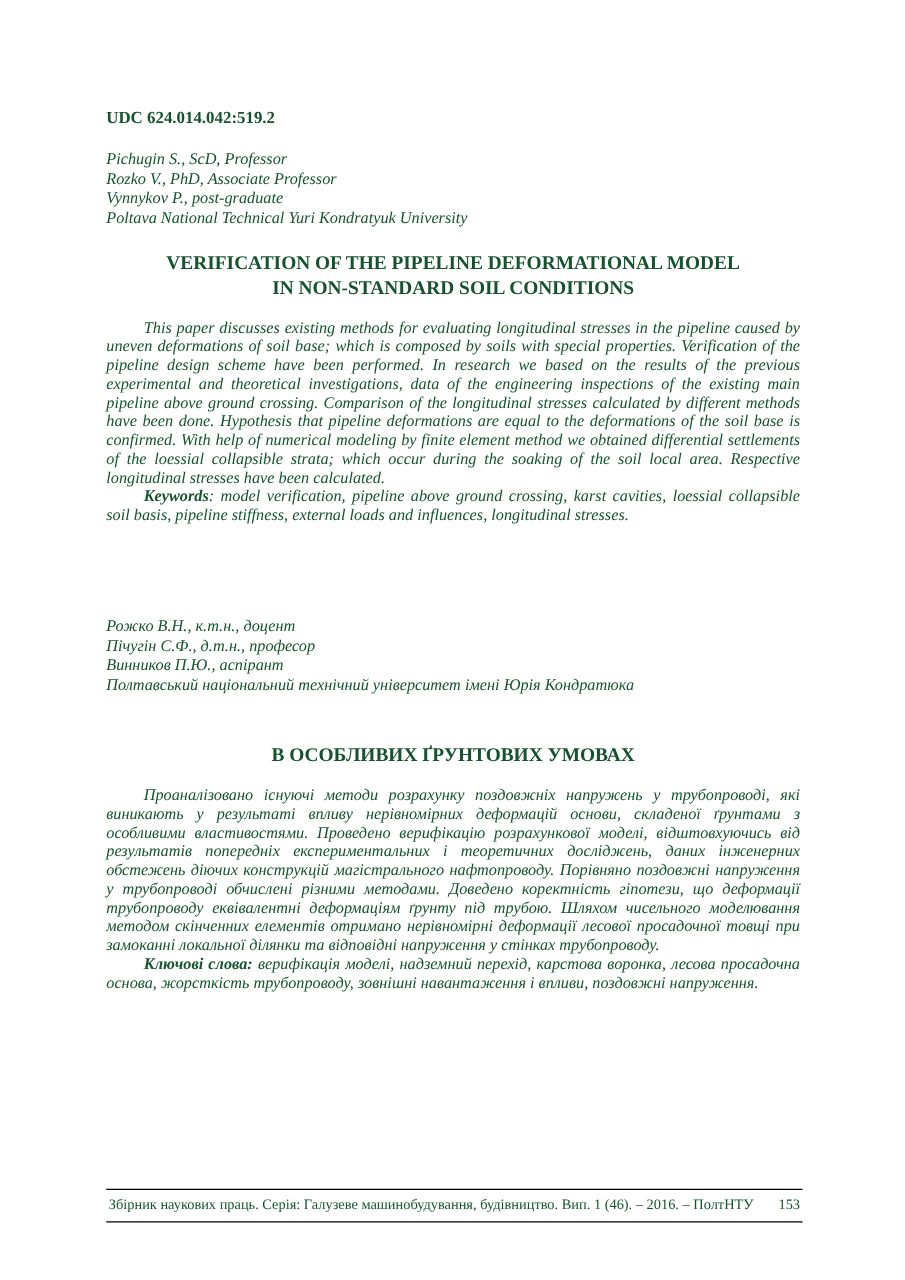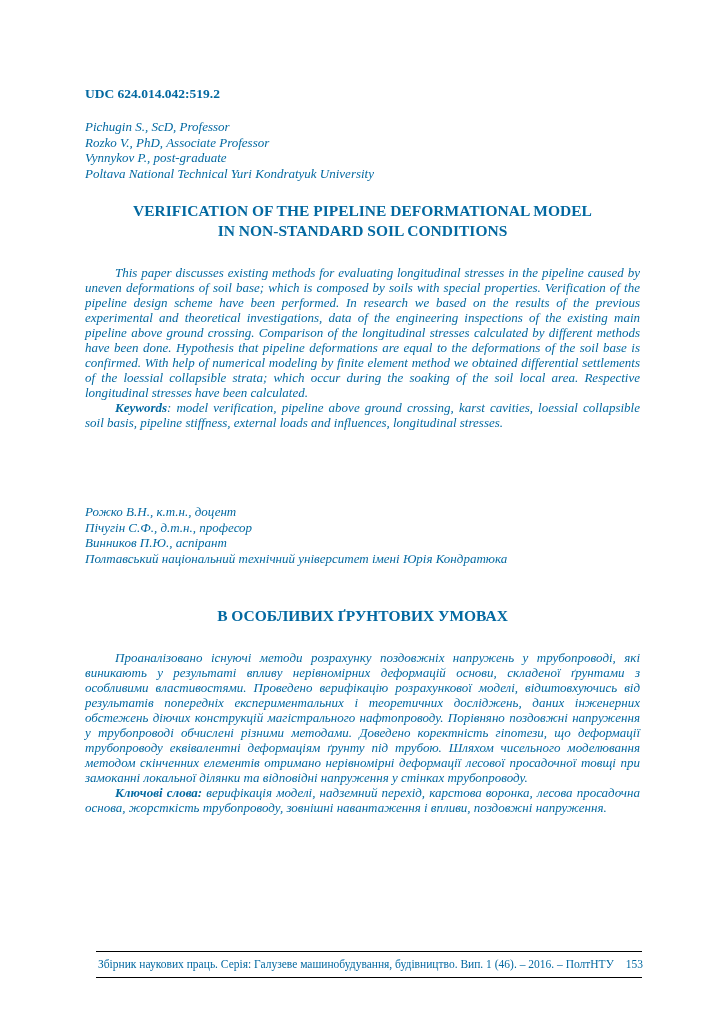--- a/index.html
+++ b/index.html
@@ -3,21 +3,21 @@
 <meta charset="utf-8">
 <style>
   * { margin: 0; padding: 0; box-sizing: border-box; }
   html, body { background: #ffffff; }
   .page {
     position: relative;
     width: 724px;
     height: 1024px;
     background: #ffffff;
     font-family: "Liberation Serif", serif;
-    color: #0369a1;
+    color: #14532d;
     overflow: hidden;
   }
   .content {
     position: absolute;
     top: 86px;
     left: 85px;
     right: 84px;
   }
   .udc {
     font-weight: bold;
@@ -32,39 +32,39 @@
     line-height: 15.5px;
   }
   .title {
     margin-top: 20px;
     text-align: center;
     font-weight: bold;
     font-size: 15.5px;
     line-height: 20px;
   }
   .abstract {
-    margin-top: 24px;
+    margin-top: 13px;
     text-align: justify;
     font-style: italic;
     font-size: 13px;
     line-height: 15px;
     text-indent: 30px;
   }
   .keywords {
     margin-top: 0;
   }
   .kw-label {
     font-weight: bold;
   }
   .uk-authors {
     margin-top: 74px;
   }
   .footer {
     position: absolute;
-    left: 96px;
+    left: 85px;
     right: 82px;
     bottom: 46px;
     border-top: 1px solid #000000;
     border-bottom: 1px solid #000000;
     padding: 5px 2px 6px 2px;
     font-size: 11.5px;
     line-height: 14px;
     display: flex;
     justify-content: space-between;
     gap: 12px;

